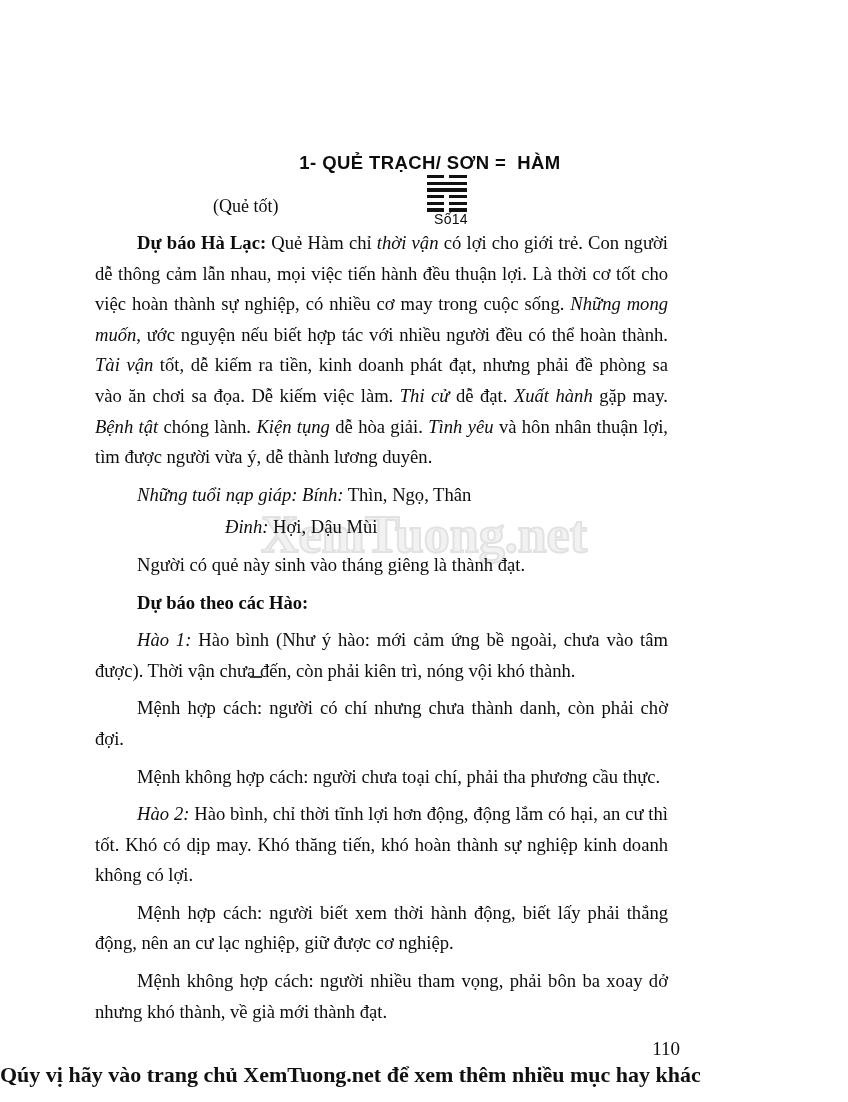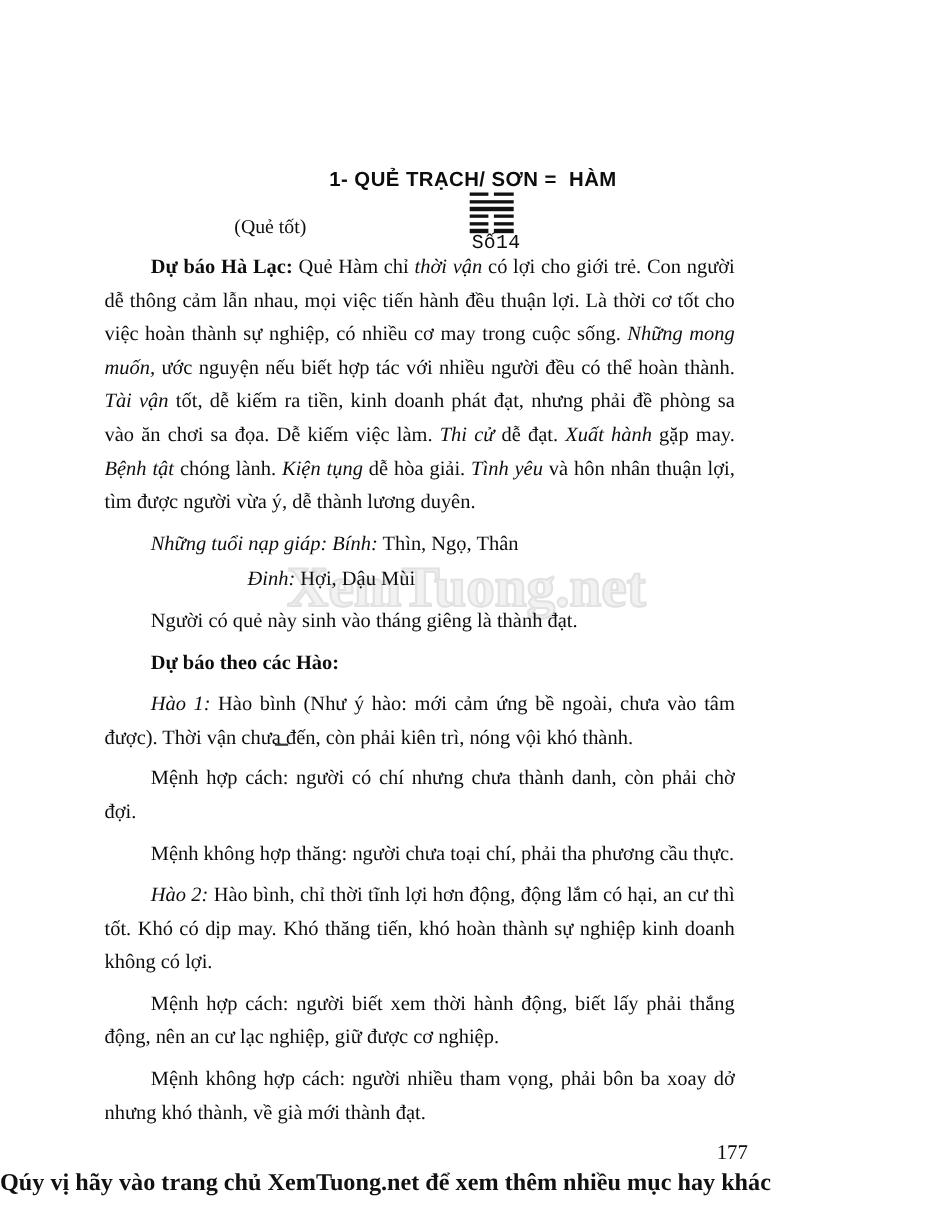--- a/index.html
+++ b/index.html
@@ -73,22 +73,22 @@
     justify-content: space-between;
   }
   .hx-line .seg {
     background: #111;
     height: 100%;
   }
   .hx-line.solid .seg { width: 100%; }
   .hx-line.broken .seg { width: 44%; }
   .num-label {
     margin-left: 42px;
-    font-family: Liberation Mono, monospace;
-    font-size: 18px;
+    font-family: Liberation Sans, sans-serif;
+    font-size: 14px;
     letter-spacing: 0.3px;
   }
 
   .subtitle {
     position: absolute;
     left: 213px;
     top: 196px;
     font-size: 18px;
     z-index: 4;
   }
@@ -199,28 +199,28 @@
     <p class="line-indent-center"><i>Đinh:</i><span> Hợi, Dậu Mùi</span></p>
 
     <p class="gap">Người có quẻ này sinh vào tháng giêng là thành đạt.</p>
 
     <p class="gap"><b>Dự báo theo các Hào:</b></p>
 
     <p class="gap"><i>Hào 1:</i><span> Hào bình (Như ý hào: mới cảm ứng bề ngoài, chưa vào tâm được). Thời vận chưa đến, còn phải kiên trì, nóng vội khó thành.</span></p>
 
     <p class="gap">Mệnh hợp cách: người có chí nhưng chưa thành danh, còn phải chờ đợi.</p>
 
-    <p class="gap">Mệnh không hợp thăng: người chưa toại chí, phải tha phương cầu thực.</p>
+    <p class="gap">Mệnh không hợp cách: người chưa toại chí, phải tha phương cầu thực.</p>
 
     <p class="gap"><i>Hào 2:</i><span> Hào bình, chỉ thời tĩnh lợi hơn động, động lắm có hại, an cư thì tốt. Khó có dịp may. Khó thăng tiến, khó hoàn thành sự nghiệp kinh doanh không có lợi.</span></p>
 
     <p class="gap">Mệnh hợp cách: người biết xem thời hành động, biết lấy phải thắng động, nên an cư lạc nghiệp, giữ được cơ nghiệp.</p>
 
     <p class="gap">Mệnh không hợp cách: người nhiều tham vọng, phải bôn ba xoay dở nhưng khó thành, về già mới thành đạt.</p>
 
   </div>
 
   <div class="stray-dash"></div>
 
-  <div class="page-number">177</div>
+  <div class="page-number">110</div>
   <div class="footer-note">Qúy vị hãy vào trang chủ XemTuong.net để xem thêm nhiều mục hay khác</div>
 
 </div>
 
 </body></html>

